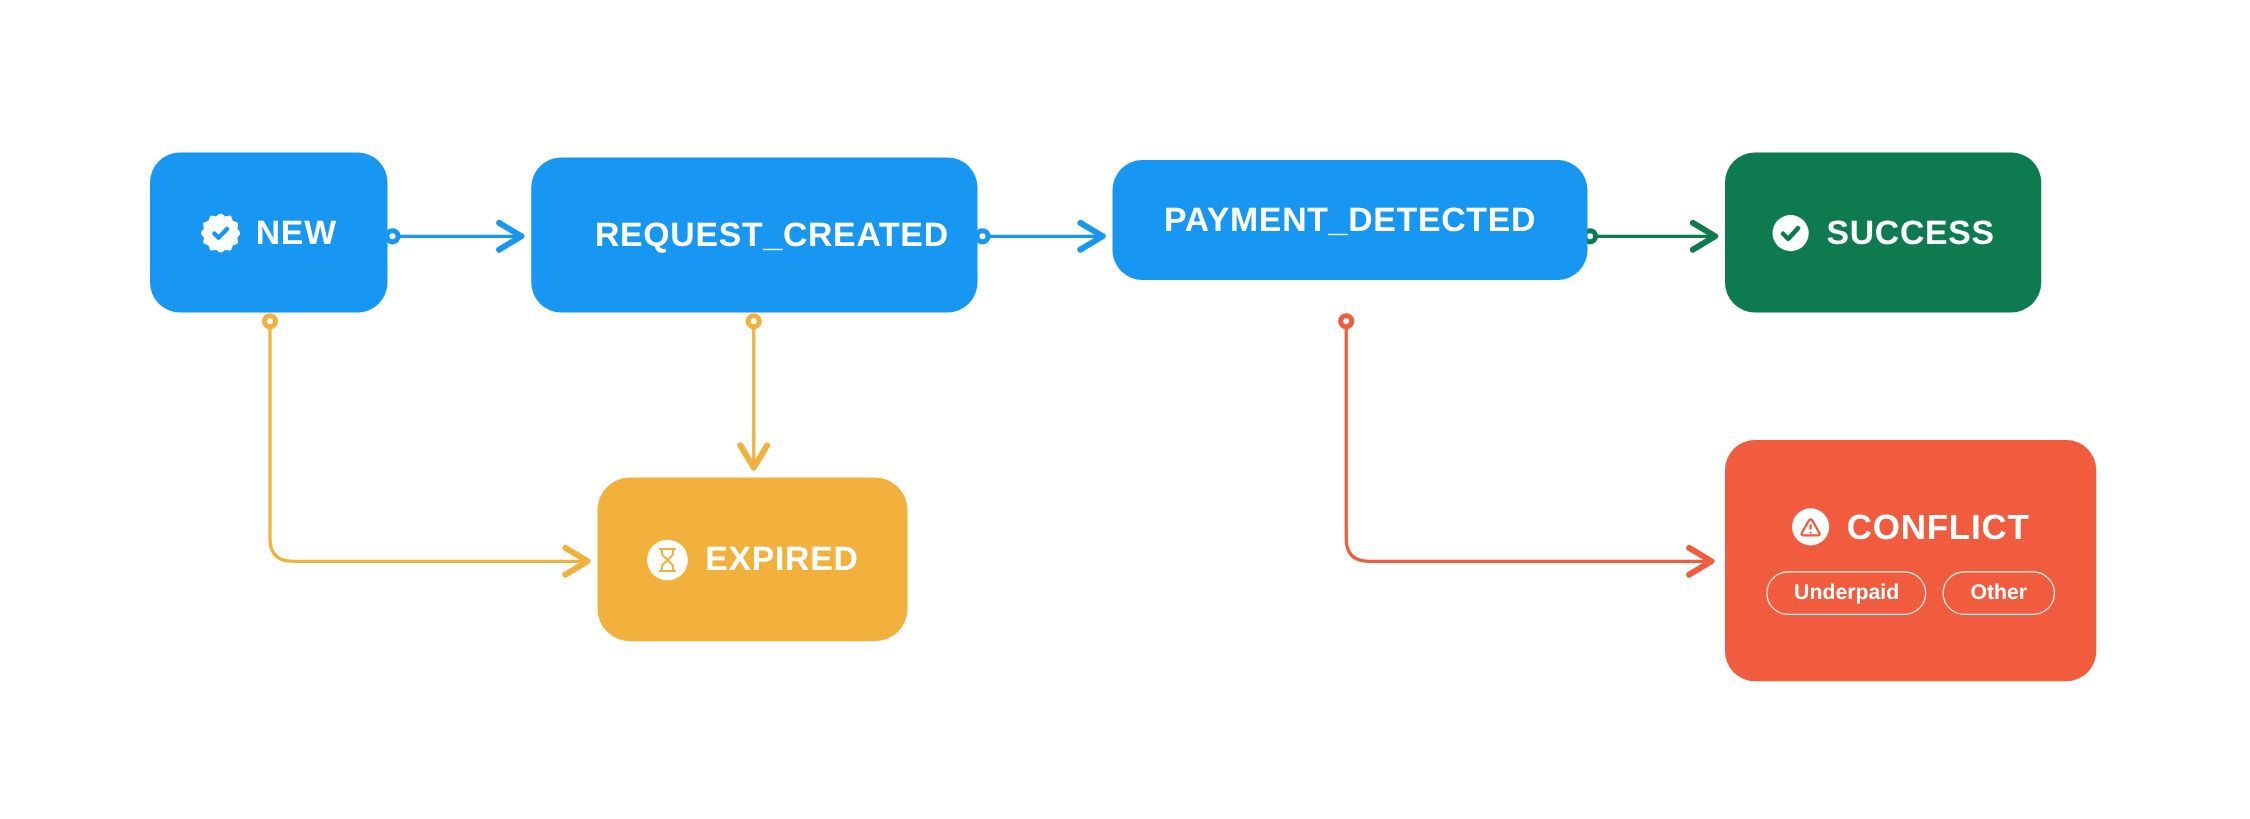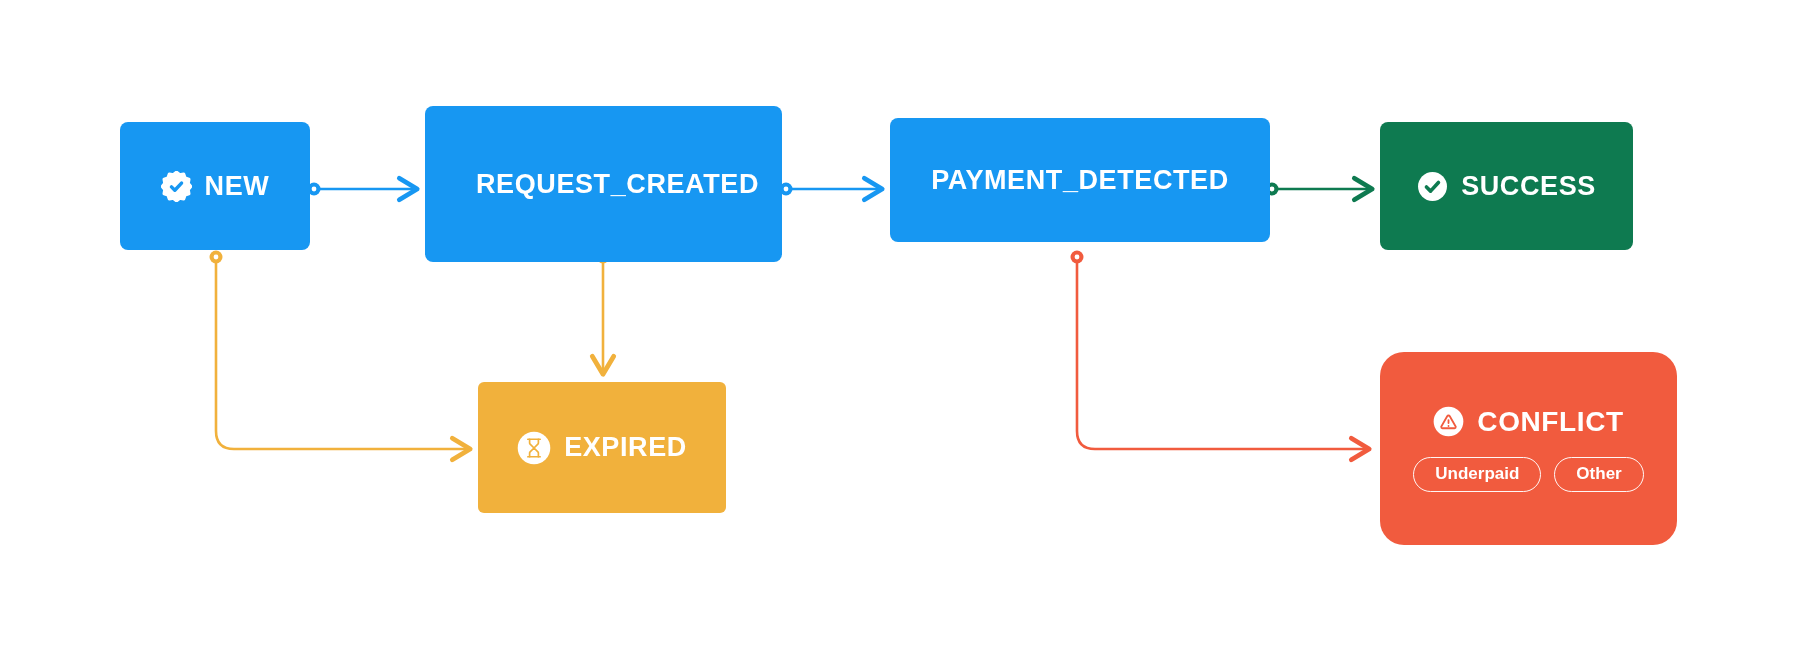--- a/index.html
+++ b/index.html
@@ -19,36 +19,36 @@
     background:var(--bg);
     overflow:hidden;
   }
   .edges{position:absolute;left:0;top:0;width:1800px;height:655px;}
 
   .node{
     position:absolute;
     display:flex;align-items:center;justify-content:center;
     gap:13px;
     color:var(--text);
-    border-radius:8px;
+    border-radius:24px;
     font-weight:700;
     cursor:grab;
   }
   .node .label{
     font-size:27px;
     letter-spacing:0.6px;
     white-space:nowrap;
   }
   .icon{display:flex;align-items:center;justify-content:center;flex:0 0 auto;}
 
   .node-new{left:120px;top:122px;width:190px;height:128px;background:var(--blue);}
-  .node-request-created{left:425px;top:106px;width:357px;height:156px;background:var(--blue);padding-left:28px;}
-  .node-payment-detected{left:890px;top:118px;width:380px;height:124px;background:var(--blue);}
+  .node-request-created{left:425px;top:126px;width:357px;height:124px;background:var(--blue);padding-left:28px;}
+  .node-payment-detected{left:890px;top:128px;width:380px;height:96px;background:var(--blue);}
   .node-success{left:1380px;top:122px;width:253px;height:128px;background:var(--green);justify-content:center;}
-  .node-expired{left:478px;top:382px;width:248px;height:131px;background:var(--amber);border-radius:6px;}
+  .node-expired{left:478px;top:382px;width:248px;height:131px;background:var(--amber);border-radius:26px;}
 
   .node-conflict{
     left:1380px;top:352px;width:297px;height:193px;
     background:var(--red);border-radius:24px;
     flex-direction:column;gap:19px;
   }
   .conflict-title-row{display:flex;align-items:center;justify-content:center;gap:13px;}
   .conflict-title-row .label{font-size:28px;}
   .tag-row{display:flex;align-items:center;justify-content:center;gap:13px;}
   .tag{

